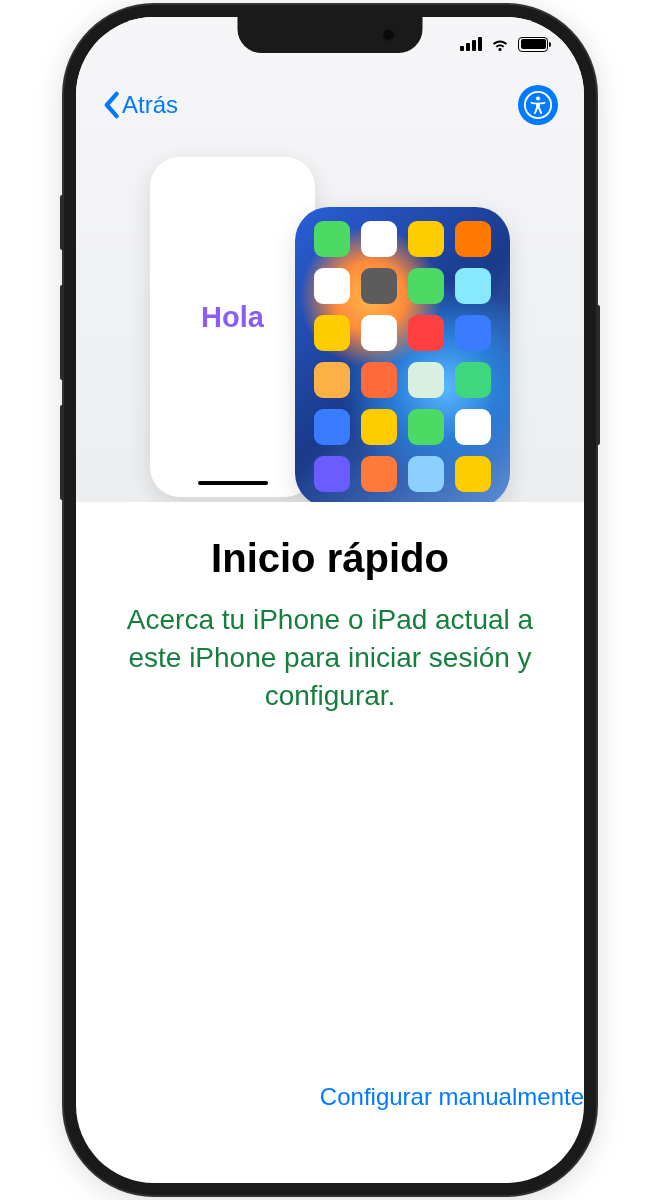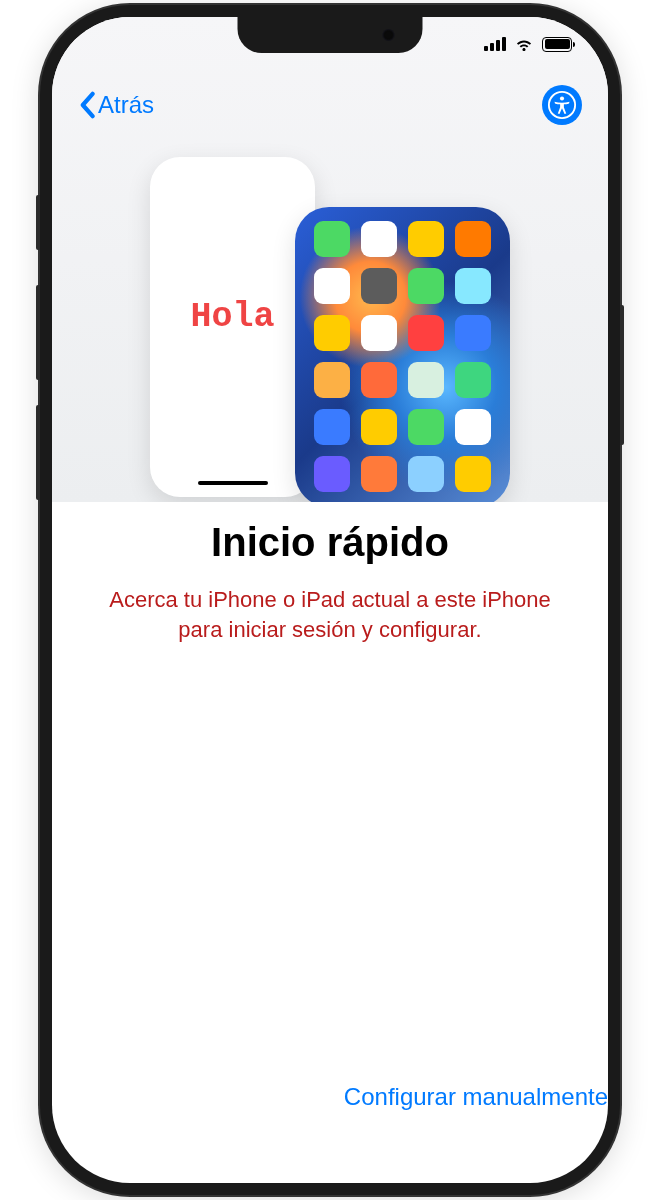--- a/index.html
+++ b/index.html
@@ -5,21 +5,21 @@
     * { margin: 0; padding: 0; box-sizing: border-box; }
     body {
       display: flex;
       justify-content: center;
       align-items: center;
       min-height: 1200px;
       background: white;
       font-family: -apple-system, BlinkMacSystemFont, "Segoe UI", Helvetica, Arial, sans-serif;
     }
     .phone-frame {
-      width: 580px;
+      width: 532px;
       height: 1190px;
       background: #1a1a1a;
       border-radius: 90px;
       padding: 12px;
       position: relative;
       box-shadow: 0 0 0 2px #333, 0 4px 30px rgba(0,0,0,0.15);
     }
     .phone-frame::before {
       content: '';
       position: absolute;
@@ -159,25 +159,24 @@
       left: 0;
       top: 0;
       width: 165px;
       height: 340px;
       background: #fff;
       display:flex;
       align-items:center;
       justify-content:center;
     }
     .mini-new-text {
-      font-size: 35px;
+      font-size: 29px;
       font-weight: 700;
-      color: #ef4444;
+      color: #8b5cf6;
       margin-top:-20px;
-      font-family:Liberation Mono, monospace;
     }
     .mini-new::after{
       content:'';
       position:absolute;
       bottom:12px;
       left:50%;
       transform:translateX(-50%);
       width:70px;height:4px;background:#000;border-radius:3px;
     }
     .mini-old {
@@ -199,33 +198,33 @@
       justify-content: center;
     }
     .app-grid span {
       border-radius: 9px;
     }
 
     .content {
       position: absolute;
       top: 485px;
       left: 0; right: 0;
-      padding: 18px 44px 0;
+      padding: 34px 44px 0;
       text-align: center;
     }
     .title {
       font-size: 40px;
       font-weight: 700;
       color: #000;
       margin-bottom: 20px;
     }
     .body-text {
-      font-size: 22px;
+      font-size: 28px;
       line-height: 1.35;
-      color: #b91c1c;
+      color: #15803d;
       margin-bottom: 26px;
     }
     .bottom-btn {
       position: absolute;
       bottom: 72px;
       left: 0; right: 0;
       text-align: right;
       color: #007aff;
       font-size: 24px;
       font-weight: 400;

